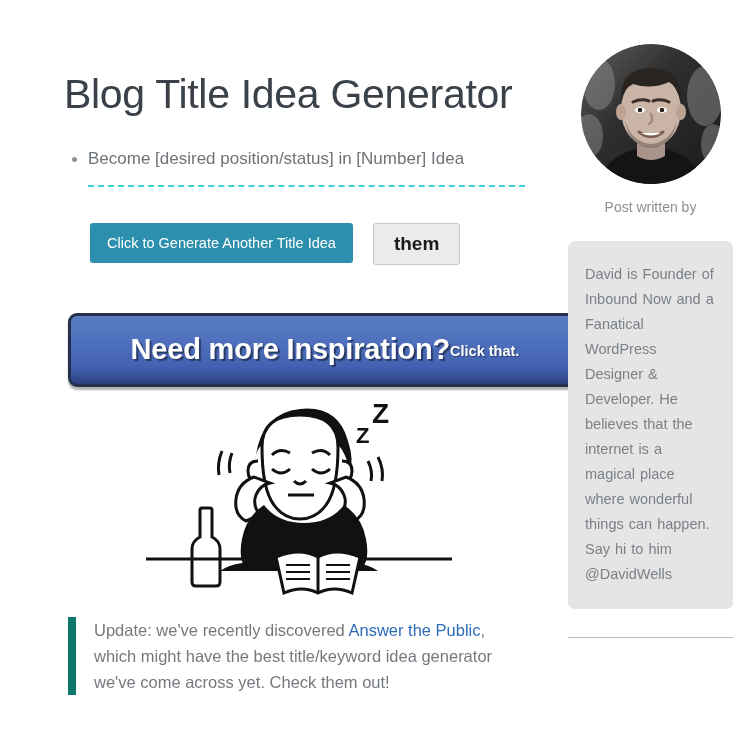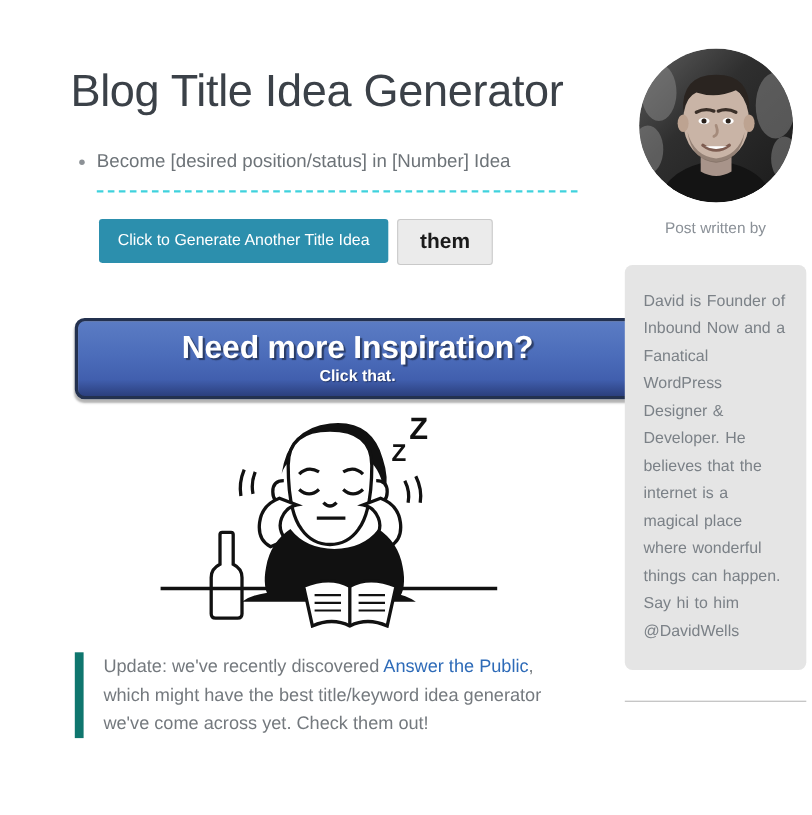--- a/index.html
+++ b/index.html
@@ -12,21 +12,21 @@
     overflow: hidden;
     position: relative;
   }
 
   .page { position: relative; width: 738px; height: 741px; }
 
   
   .main-col {
     position: absolute;
     left: 64px;
-    top: 4px;
+    top: 16px;
     width: 470px;
   }
 
   .page-title {
     font-size: 41px;
     font-weight: 300;
     color: #3b4148;
     letter-spacing: -0.3px;
     margin: 0;
     padding-top: 55px;
@@ -64,22 +64,22 @@
     margin-top: 13px;
     border: 0;
     border-top: 2px dashed #3fd2dd;
     width: 437px;
   }
 
   
   .button-row {
     display: flex;
     align-items: flex-start;
-    margin-top: 24px;
-    gap: 8px;
+    margin-top: 36px;
+    gap: 20px;
     padding-left: 26px;
   }
   .generate-button {
     background: #2c8fad;
     color: #ffffff;
     border: 0;
     border-radius: 3px;
     font-size: 14.5px;
     font-family: "Liberation Sans", sans-serif;
     padding: 0 17px;
@@ -106,21 +106,21 @@
   .inspiration-banner {
     margin-top: 48px;
     margin-left: 4px;
     width: 514px;
     height: 74px;
     border: 3px solid #23314f;
     border-radius: 9px;
     background: linear-gradient(to bottom, #5b7cc4 0%, #4c6dba 45%, #415fae 78%, #2b3f7d 100%);
     box-shadow: 0 3px 2px rgba(0,0,0,0.30);
     display: flex;
-    flex-direction: column;
+    flex-direction: row;
     align-items: center;
     justify-content: center;
     cursor: pointer;
     overflow: hidden;
   }
   .banner-title {
     color: #ffffff;
     font-size: 29px;
     font-weight: bold;
     line-height: 1.05;

